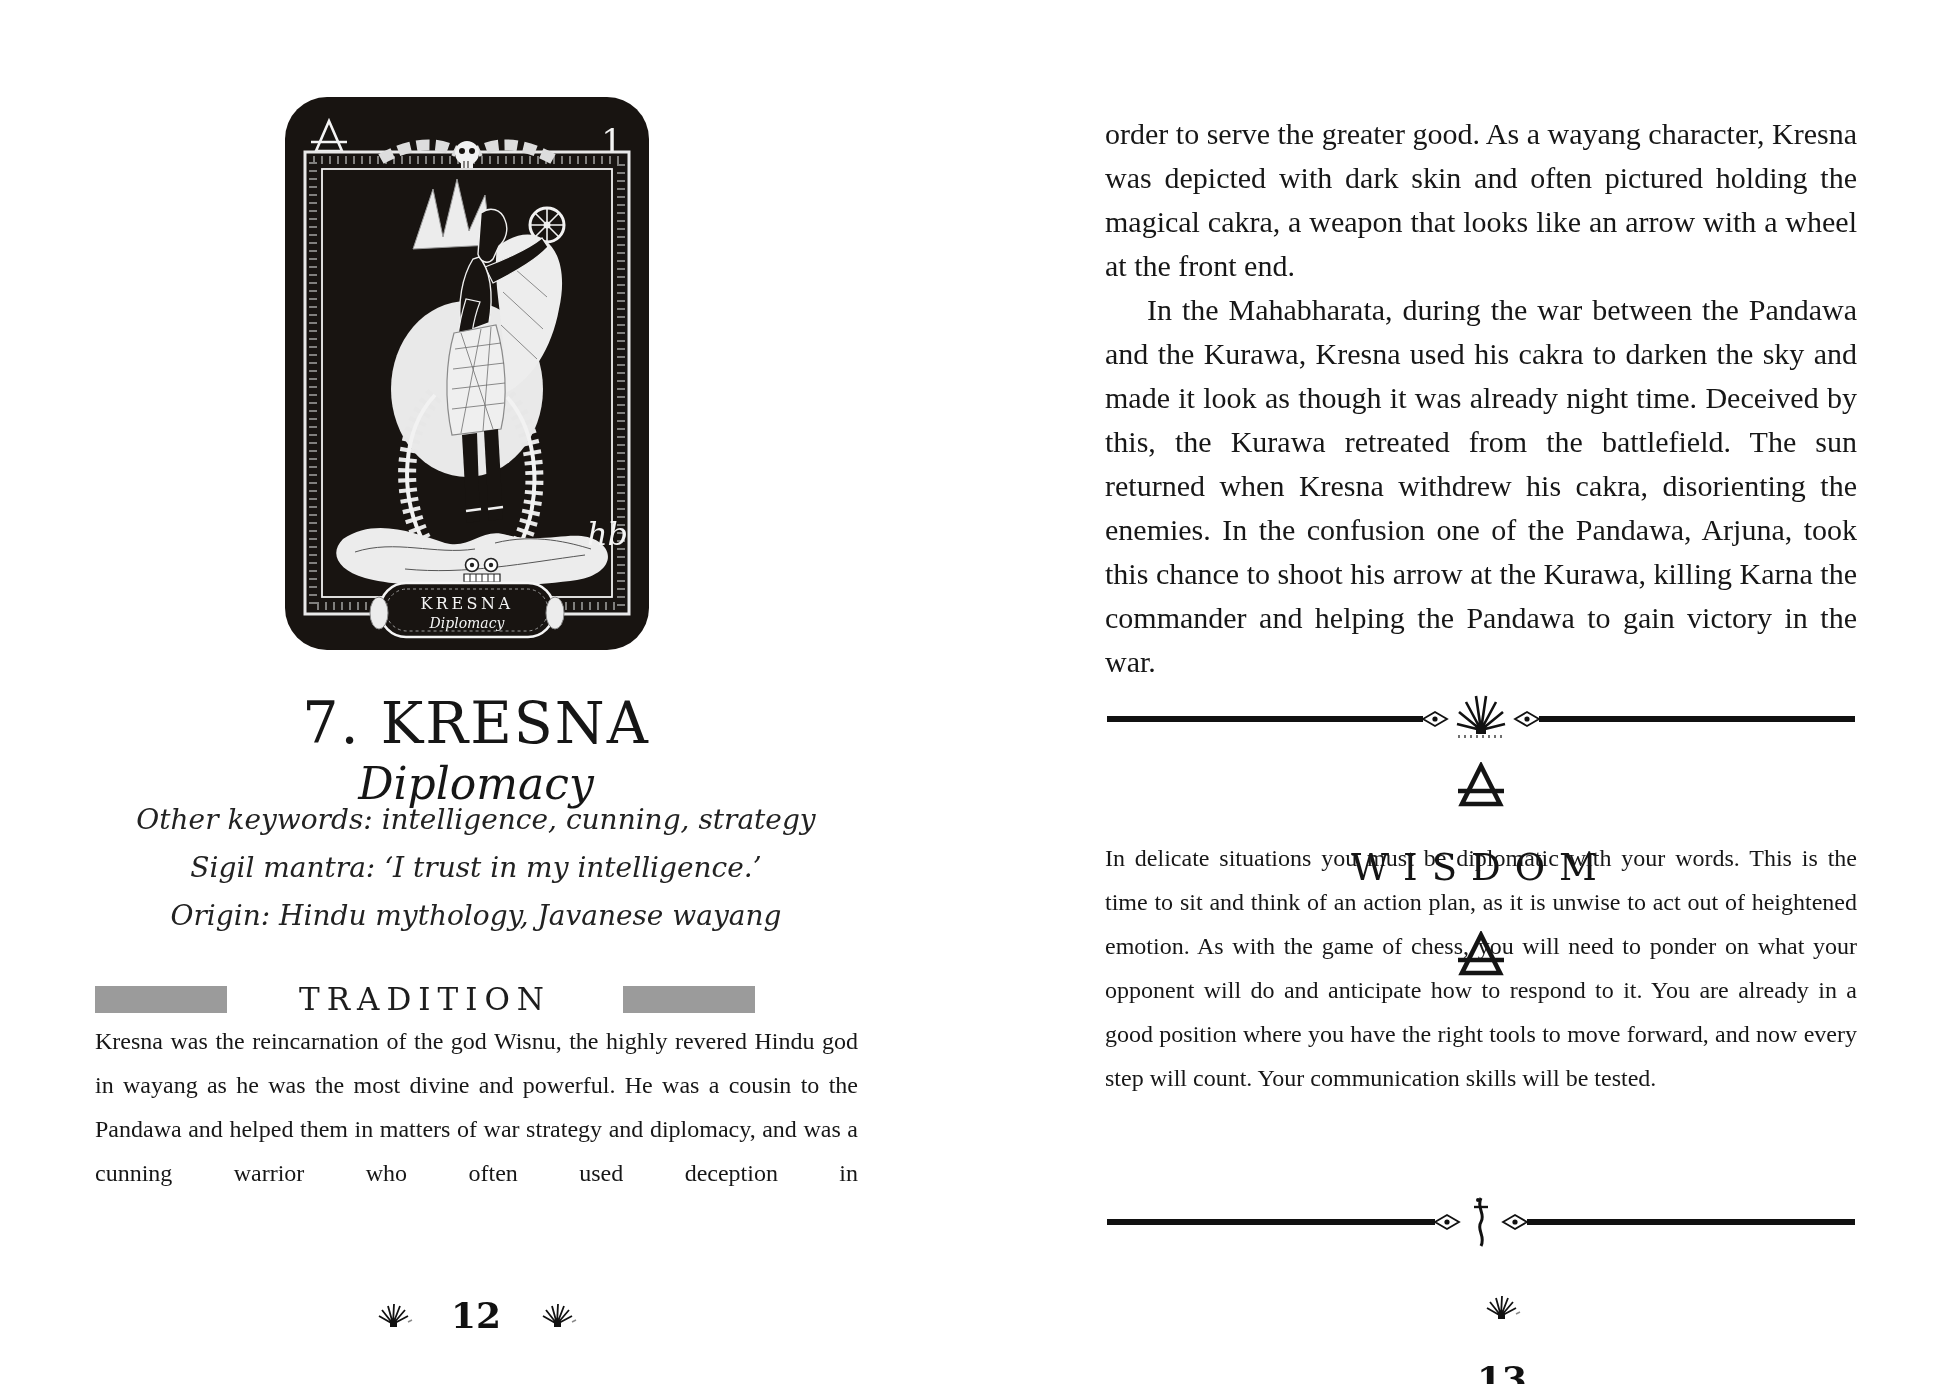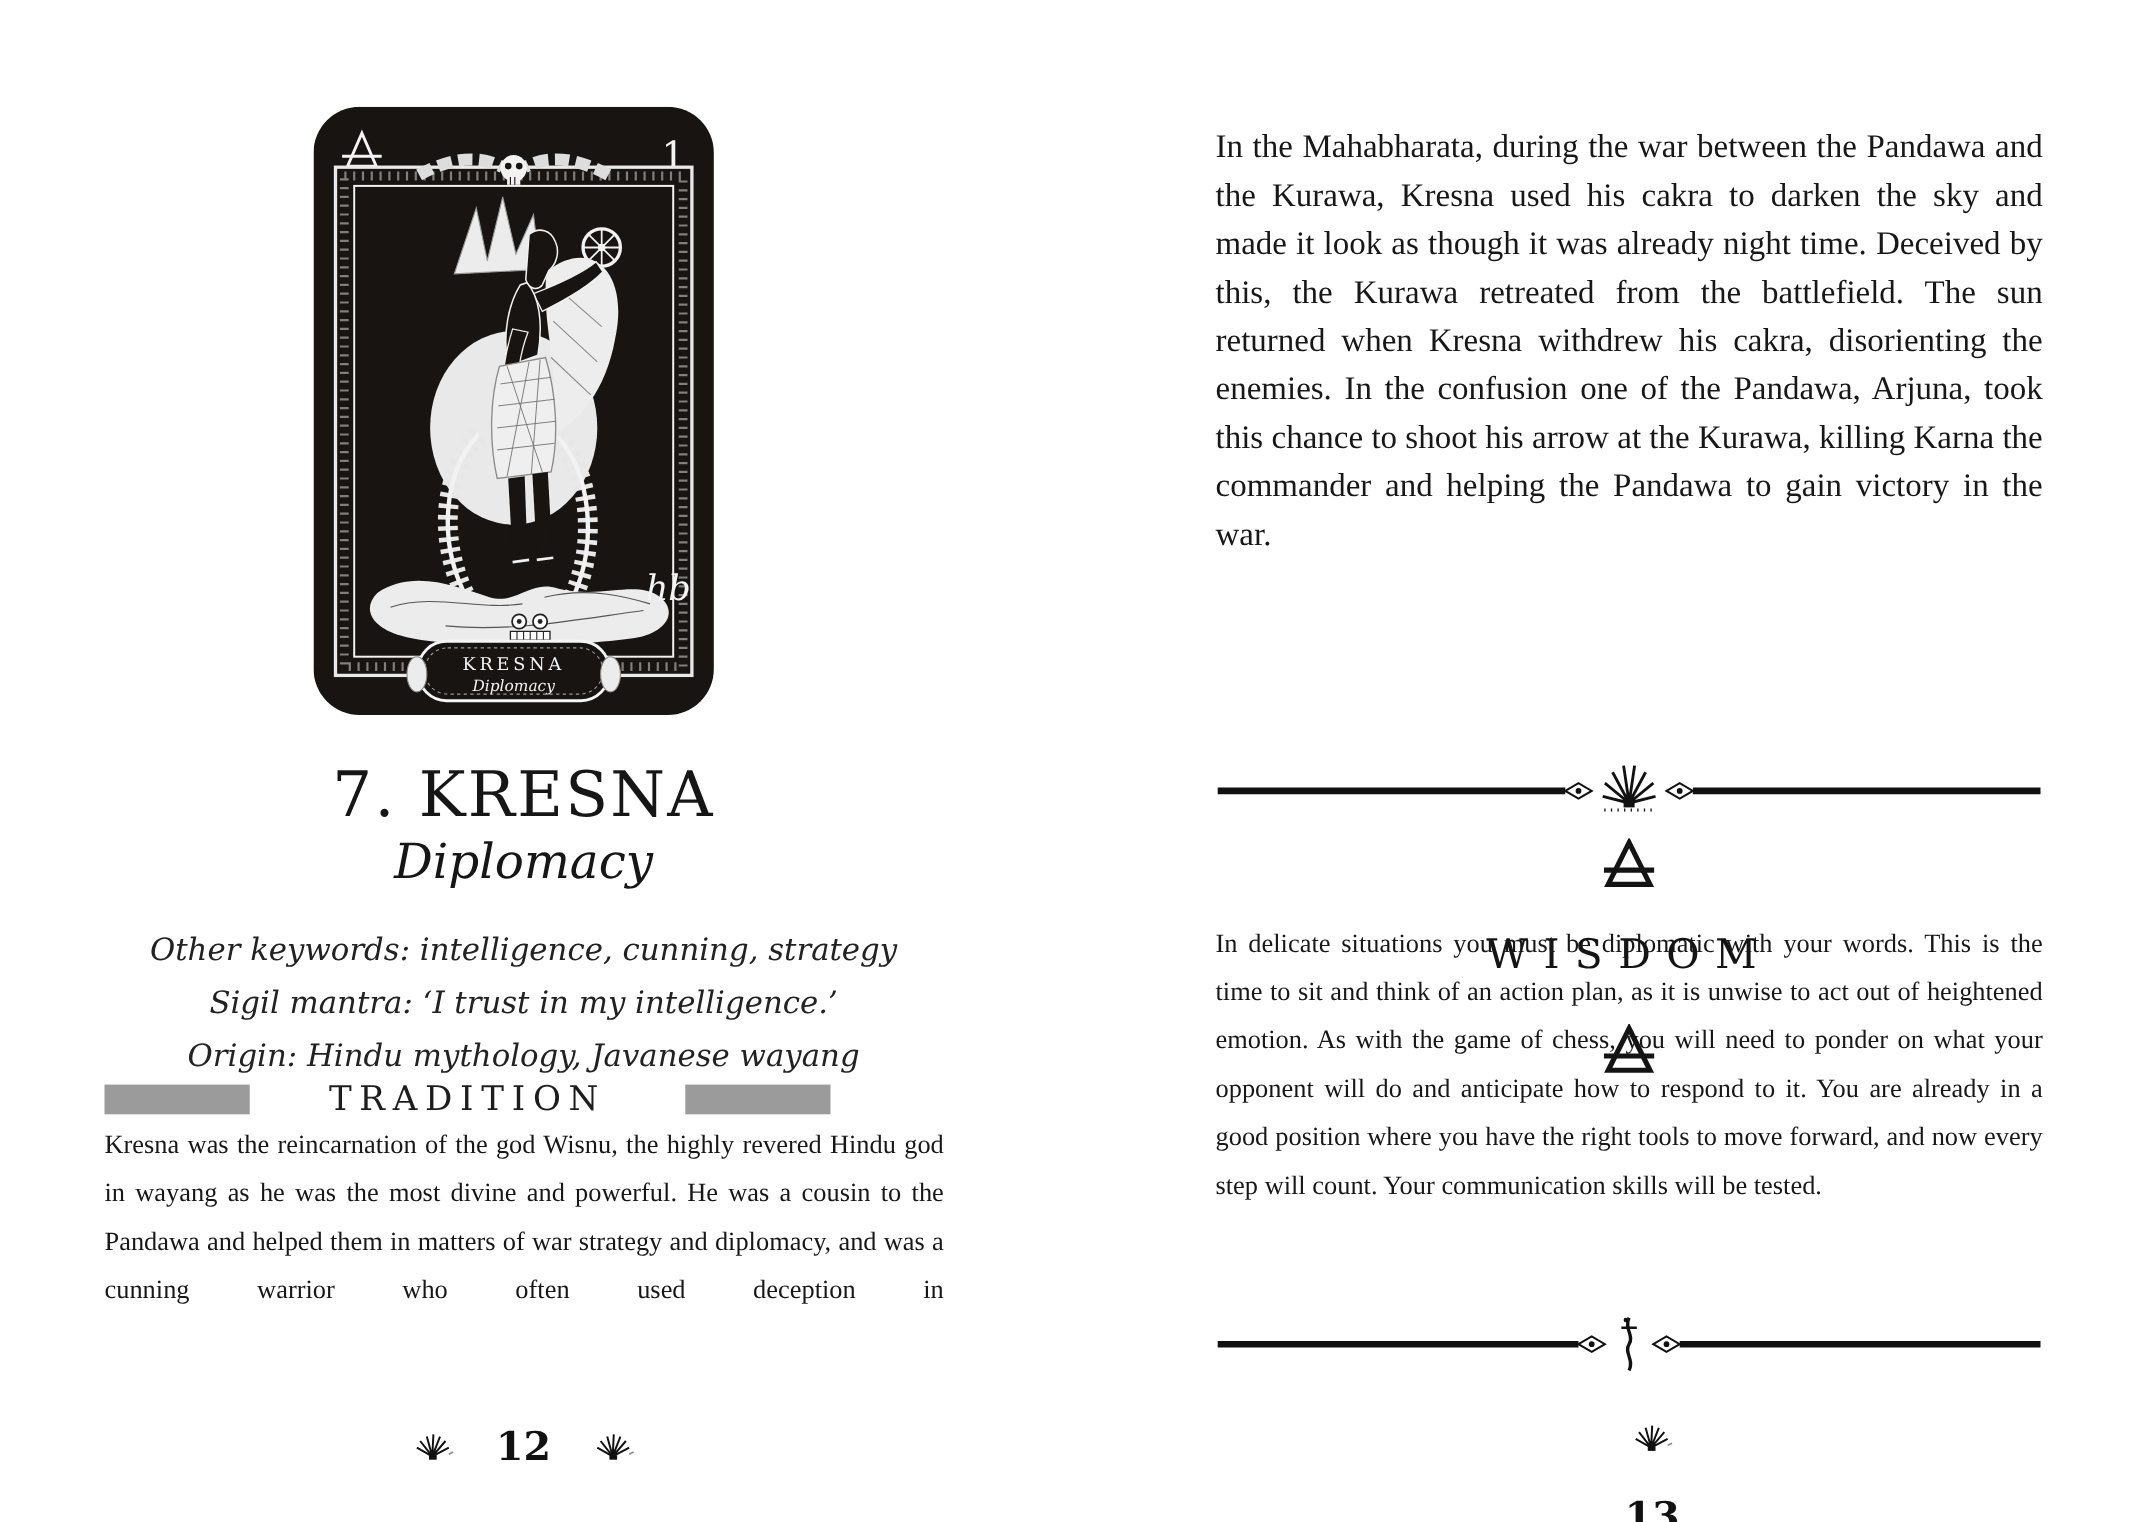--- a/index.html
+++ b/index.html
@@ -6,21 +6,21 @@
   html,body { width:1946px; height:1384px; background:#ffffff; overflow:hidden;
               font-family:"Liberation Serif", serif; color:#1b1b1b; }
   .abs { position:absolute; }
 
   
   .card-wrap { left:285px; top:97px; width:364px; height:553px; }
   .card-title { left:95px; top:690px; width:762px; text-align:center;
                 font-family:"DejaVu Serif", serif; font-size:57px; letter-spacing:2px; color:#161616; }
   .card-subtitle { left:95px; top:758px; width:762px; text-align:center;
                    font-family:"DejaVu Serif", serif; font-style:italic; font-size:44px; color:#161616; }
-  .keywords { left:95px; top:840px; width:762px; text-align:center;
+  .keywords { left:95px; top:796px; width:762px; text-align:center;
               font-family:"DejaVu Serif", serif; font-style:italic;
               font-size:28px; line-height:48px; color:#222; }
   .section-head-row { left:95px; top:984px; width:660px; height:30px;
                       display:flex; align-items:center;gap:46px; }
   .head-bar { flex:1; height:27px; background:#9b9b9b; }
   .section-head-label { padding:0 26px; font-family:"DejaVu Serif", serif;
                         font-size:31px; letter-spacing:7px; color:#1d1d1d; white-space:nowrap; }
   .body-text { font-size:24px; line-height:44px; text-align:justify; hyphens:none; color:#171717; }
   .body-left { left:95px; top:1019px; width:763px; text-align-last:justify; }
   .footer { top:1294px; display:flex; align-items:center; justify-content:center; gap:38px; }
@@ -162,20 +162,21 @@
   <svg width="38" height="26" viewBox="0 0 38 26">
     <g stroke="#111" stroke-width="1.8" fill="none">
       <path d="M18 22 L4 14 M18 22 L7 8 M18 22 L13 4 M18 22 L19 2 M18 22 L25 4 M18 22 L30 8 M18 22 L33 14"></path>
     </g>
     <rect x="15" y="21" width="7" height="4" fill="#111"></rect>
     <line x1="33" y1="20" x2="37" y2="18" stroke="#8a8a8a" stroke-width="1.4"></line>
   </svg>
 </div>
 
 <div class="abs body-right-top">
+  <p>order to serve the greater good. As a wayang character, Kresna was depicted with dark skin and often pictured holding the magical cakra, a weapon that looks like an arrow with a wheel at the front end.</p>
   <p>In the Mahabharata, during the war between the Pandawa and the Kurawa, Kresna used his cakra to darken the sky and made it look as though it was already night time. Deceived by this, the Kurawa retreated from the battlefield. The sun returned when Kresna withdrew his cakra, disorienting the enemies. In the confusion one of the Pandawa, Arjuna, took this chance to shoot his arrow at the Kurawa, killing Karna the commander and helping the Pandawa to gain victory in the war.</p>
 </div>
 
 <div class="abs divider-top">
   <svg width="752" height="46" viewBox="0 0 752 46">
     <line x1="2" y1="27" x2="318" y2="27" stroke="#111" stroke-width="6"></line>
     <line x1="434" y1="27" x2="750" y2="27" stroke="#111" stroke-width="6"></line>
     <g stroke="#111" fill="none" stroke-width="1.8">
       <polygon points="318,27 330,20 342,27 330,34"></polygon>
       <polygon points="410,27 422,20 434,27 422,34"></polygon>

